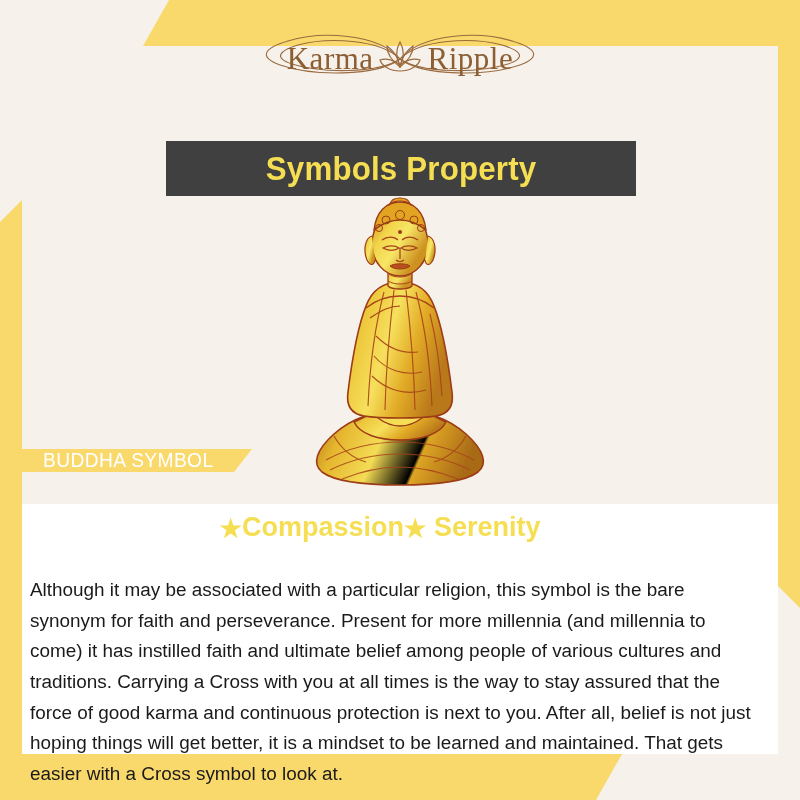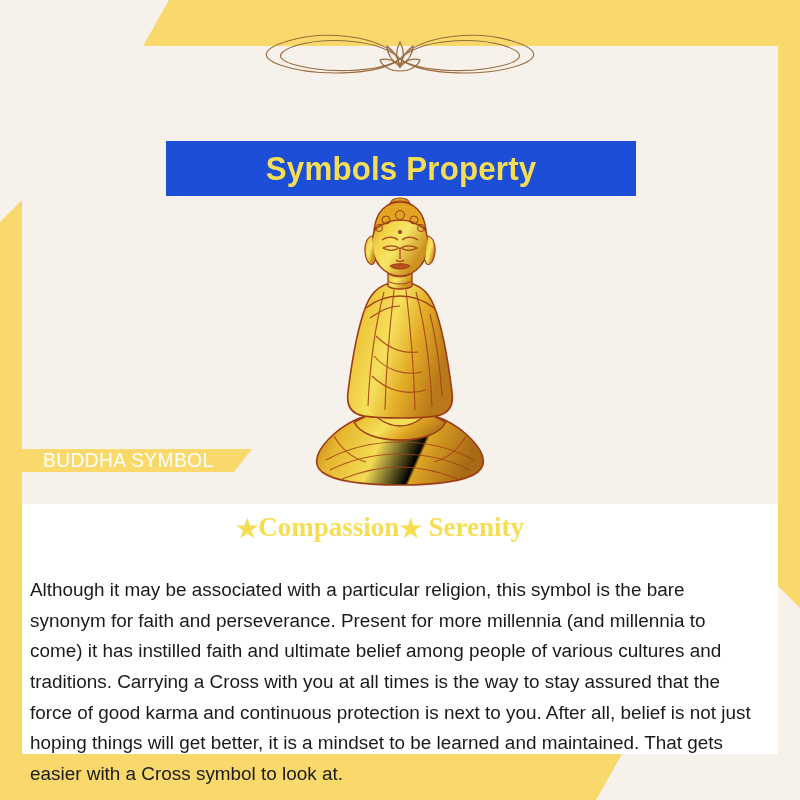--- a/index.html
+++ b/index.html
@@ -104,21 +104,21 @@
     z-index: 2;
   }
 
   
   #title-banner {
     position: absolute;
     left: 166px;
     top: 141px;
     width: 470px;
     height: 55px;
-    background: #1d4ed8;
+    background: #404040;
     display: flex;
     align-items: center;
     justify-content: center;
   }
   #title-text {
     font-family: "Liberation Sans Narrow", "Liberation Sans", sans-serif;
     font-weight: bold;
     font-size: 34px;
     color: #f6de53;
     letter-spacing: 0.2px;
@@ -170,21 +170,21 @@
     background: #ffffff;
   }
 
   
   #subtitle {
     position: absolute;
     left: 0;
     top: 512px;
     width: 760px;
     text-align: center;
-    font-family: Liberation Serif, serif;
+    font-family: Liberation Sans, sans-serif;
     font-weight: bold;
     font-size: 27px;
     color: #f6de53;
     white-space: nowrap;
   }
   #subtitle .star {
     font-size: 25px;
     vertical-align: -1px;
   }
 
@@ -224,20 +224,24 @@
           <path d="M150 32 C172 6 230 4 262 14 C286 21 292 30 270 38 C238 49 174 50 150 32 Z"></path>
           <path d="M150 32 C170 12 222 10 252 18 C272 24 276 31 258 37 C230 46 172 47 150 32 Z"></path>
         </g>
         <g fill="none" stroke="#9a6b3e" stroke-width="1.2">
           <path d="M150 44 C140 44 132 39 130 33 C136 31 145 33 150 38 C155 33 164 31 170 33 C168 39 160 44 150 44 Z"></path>
           <path d="M150 39 C146 31 146 22 150 15 C154 22 154 31 150 39 Z"></path>
           <path d="M150 40 C142 34 137 26 137 19 C143 23 149 31 150 40 Z"></path>
           <path d="M150 40 C158 34 163 26 163 19 C157 23 151 31 150 40 Z"></path>
         </g>
       </svg>
+      <div id="logo-text">
+        <span>Karma</span>
+        <span>Ripple</span>
+      </div>
     </div>
   </div>
 
   <div id="title-banner">
     <div id="title-text">Symbols Property</div>
   </div>
 
   <div id="buddha-figure">
     <svg viewBox="0 0 220 300" xmlns="http://www.w3.org/2000/svg" aria-hidden="true">
       <defs>

